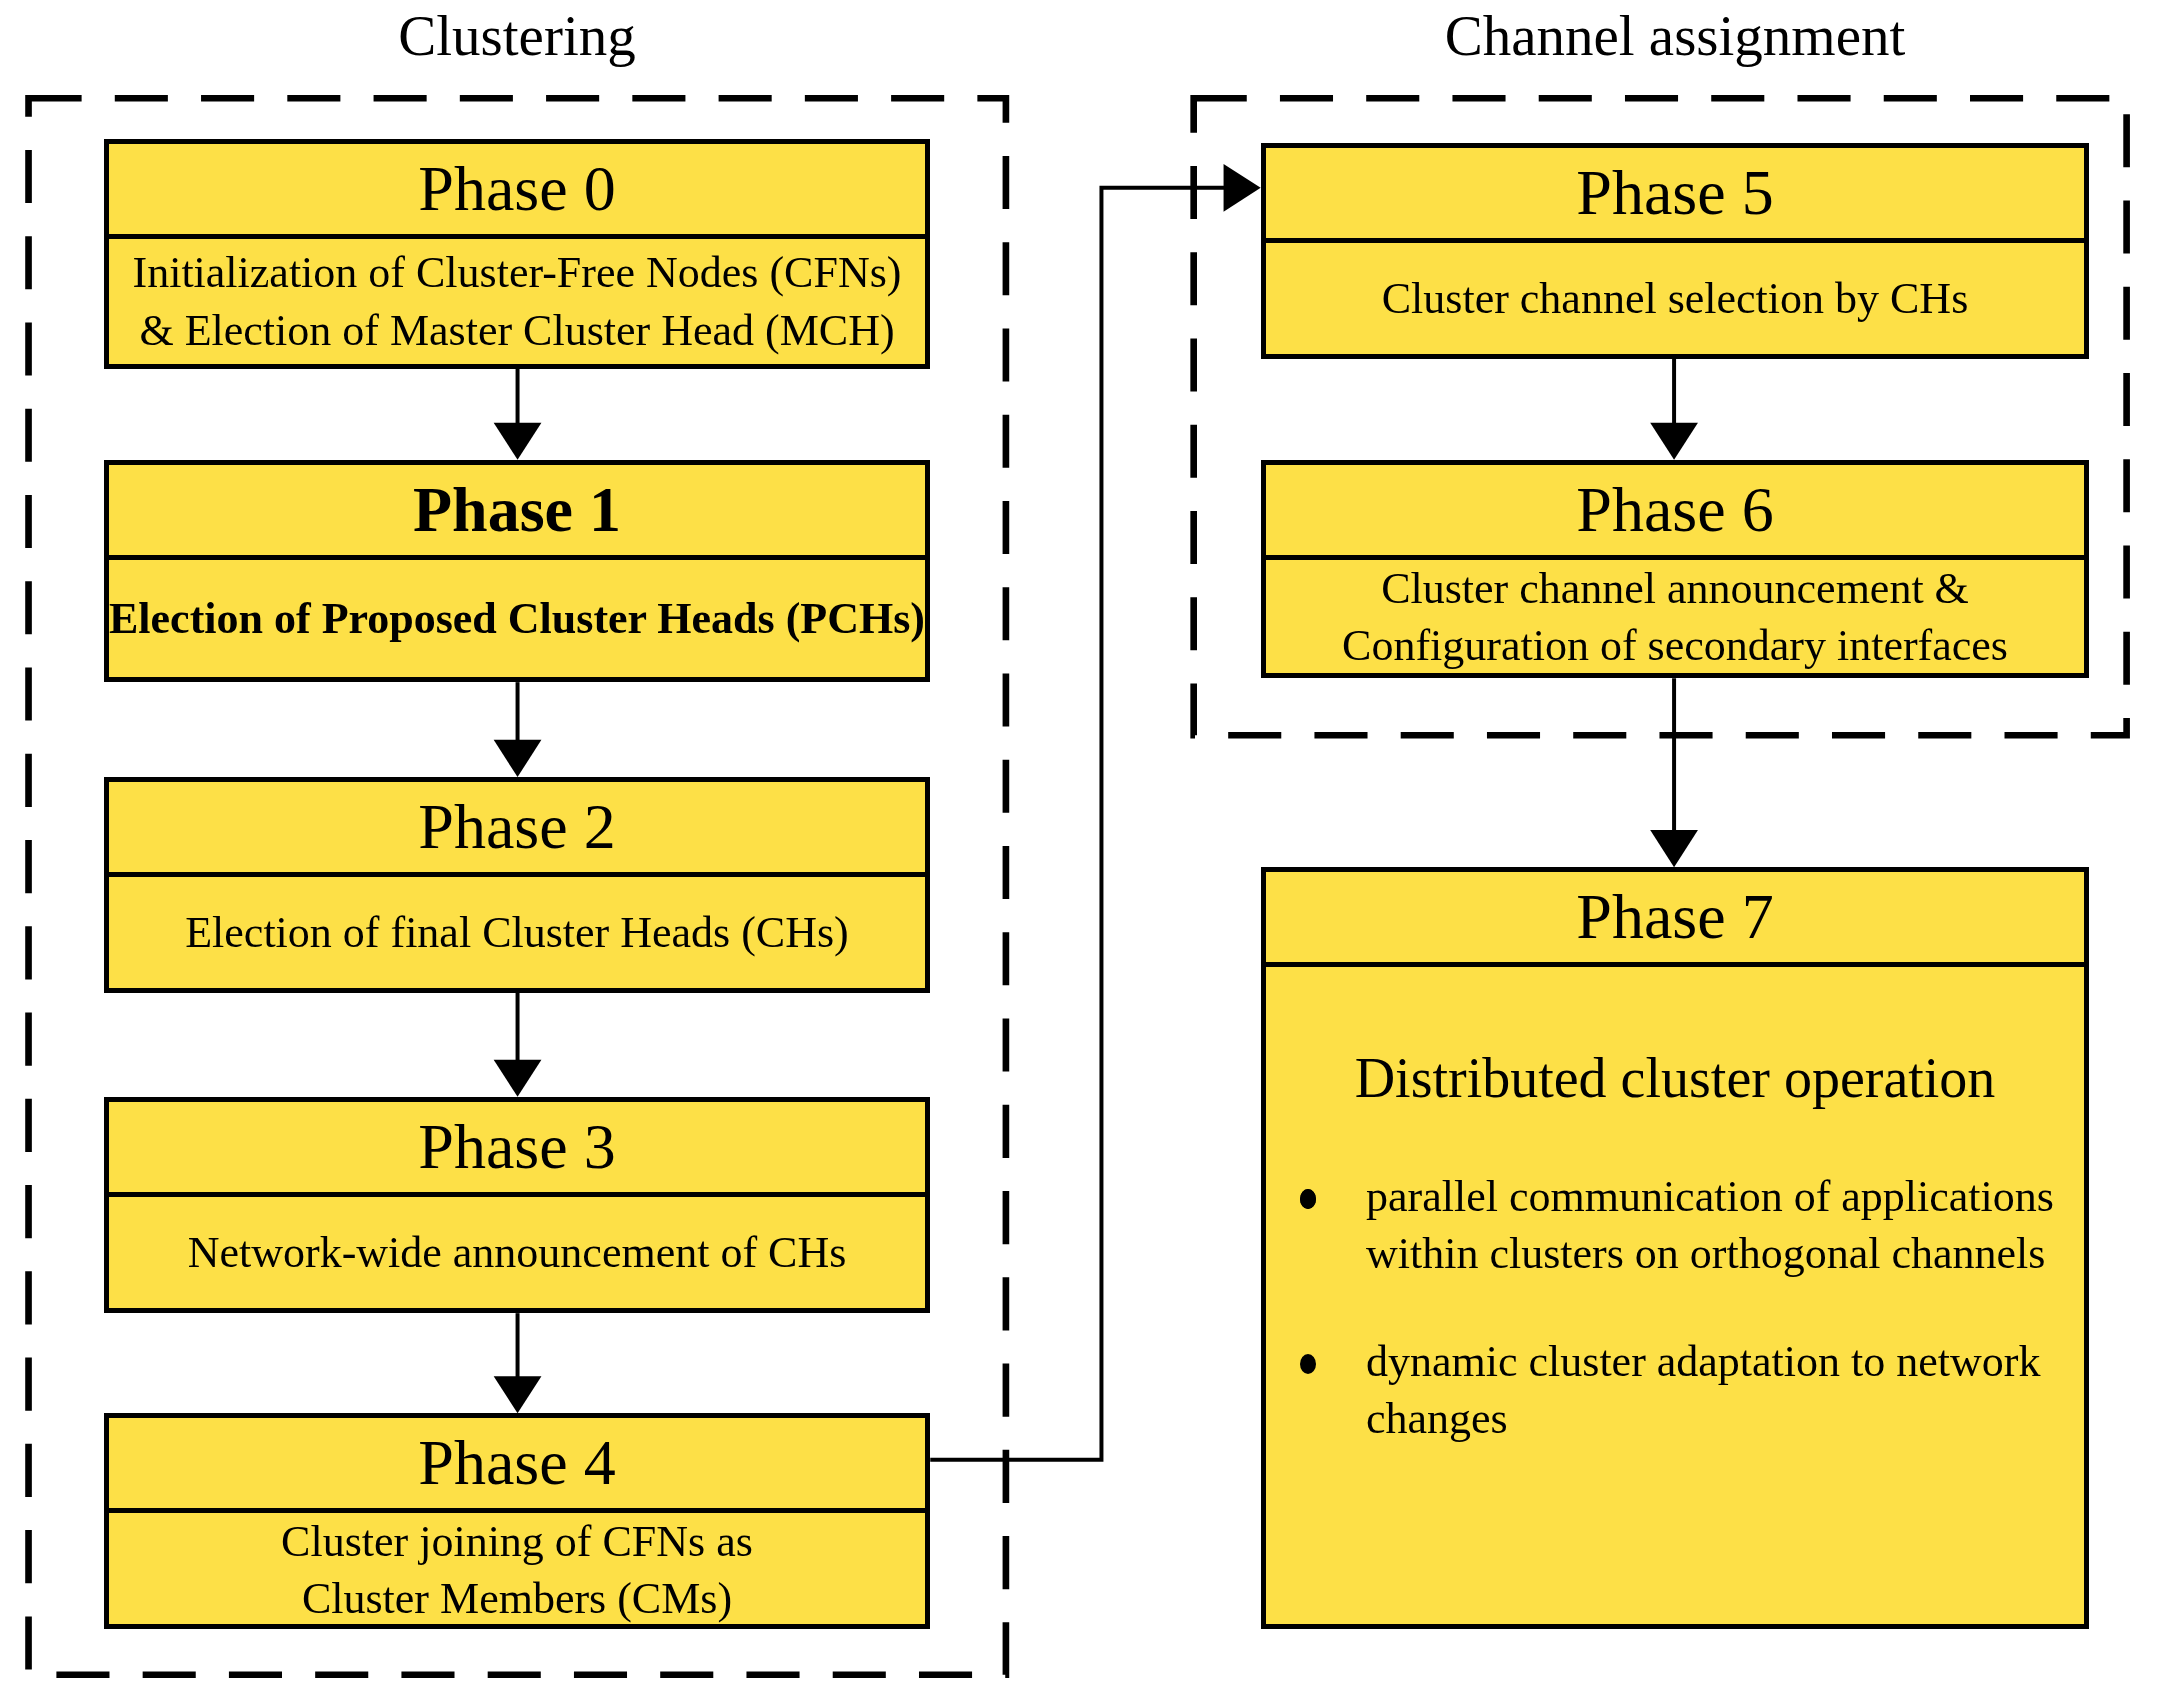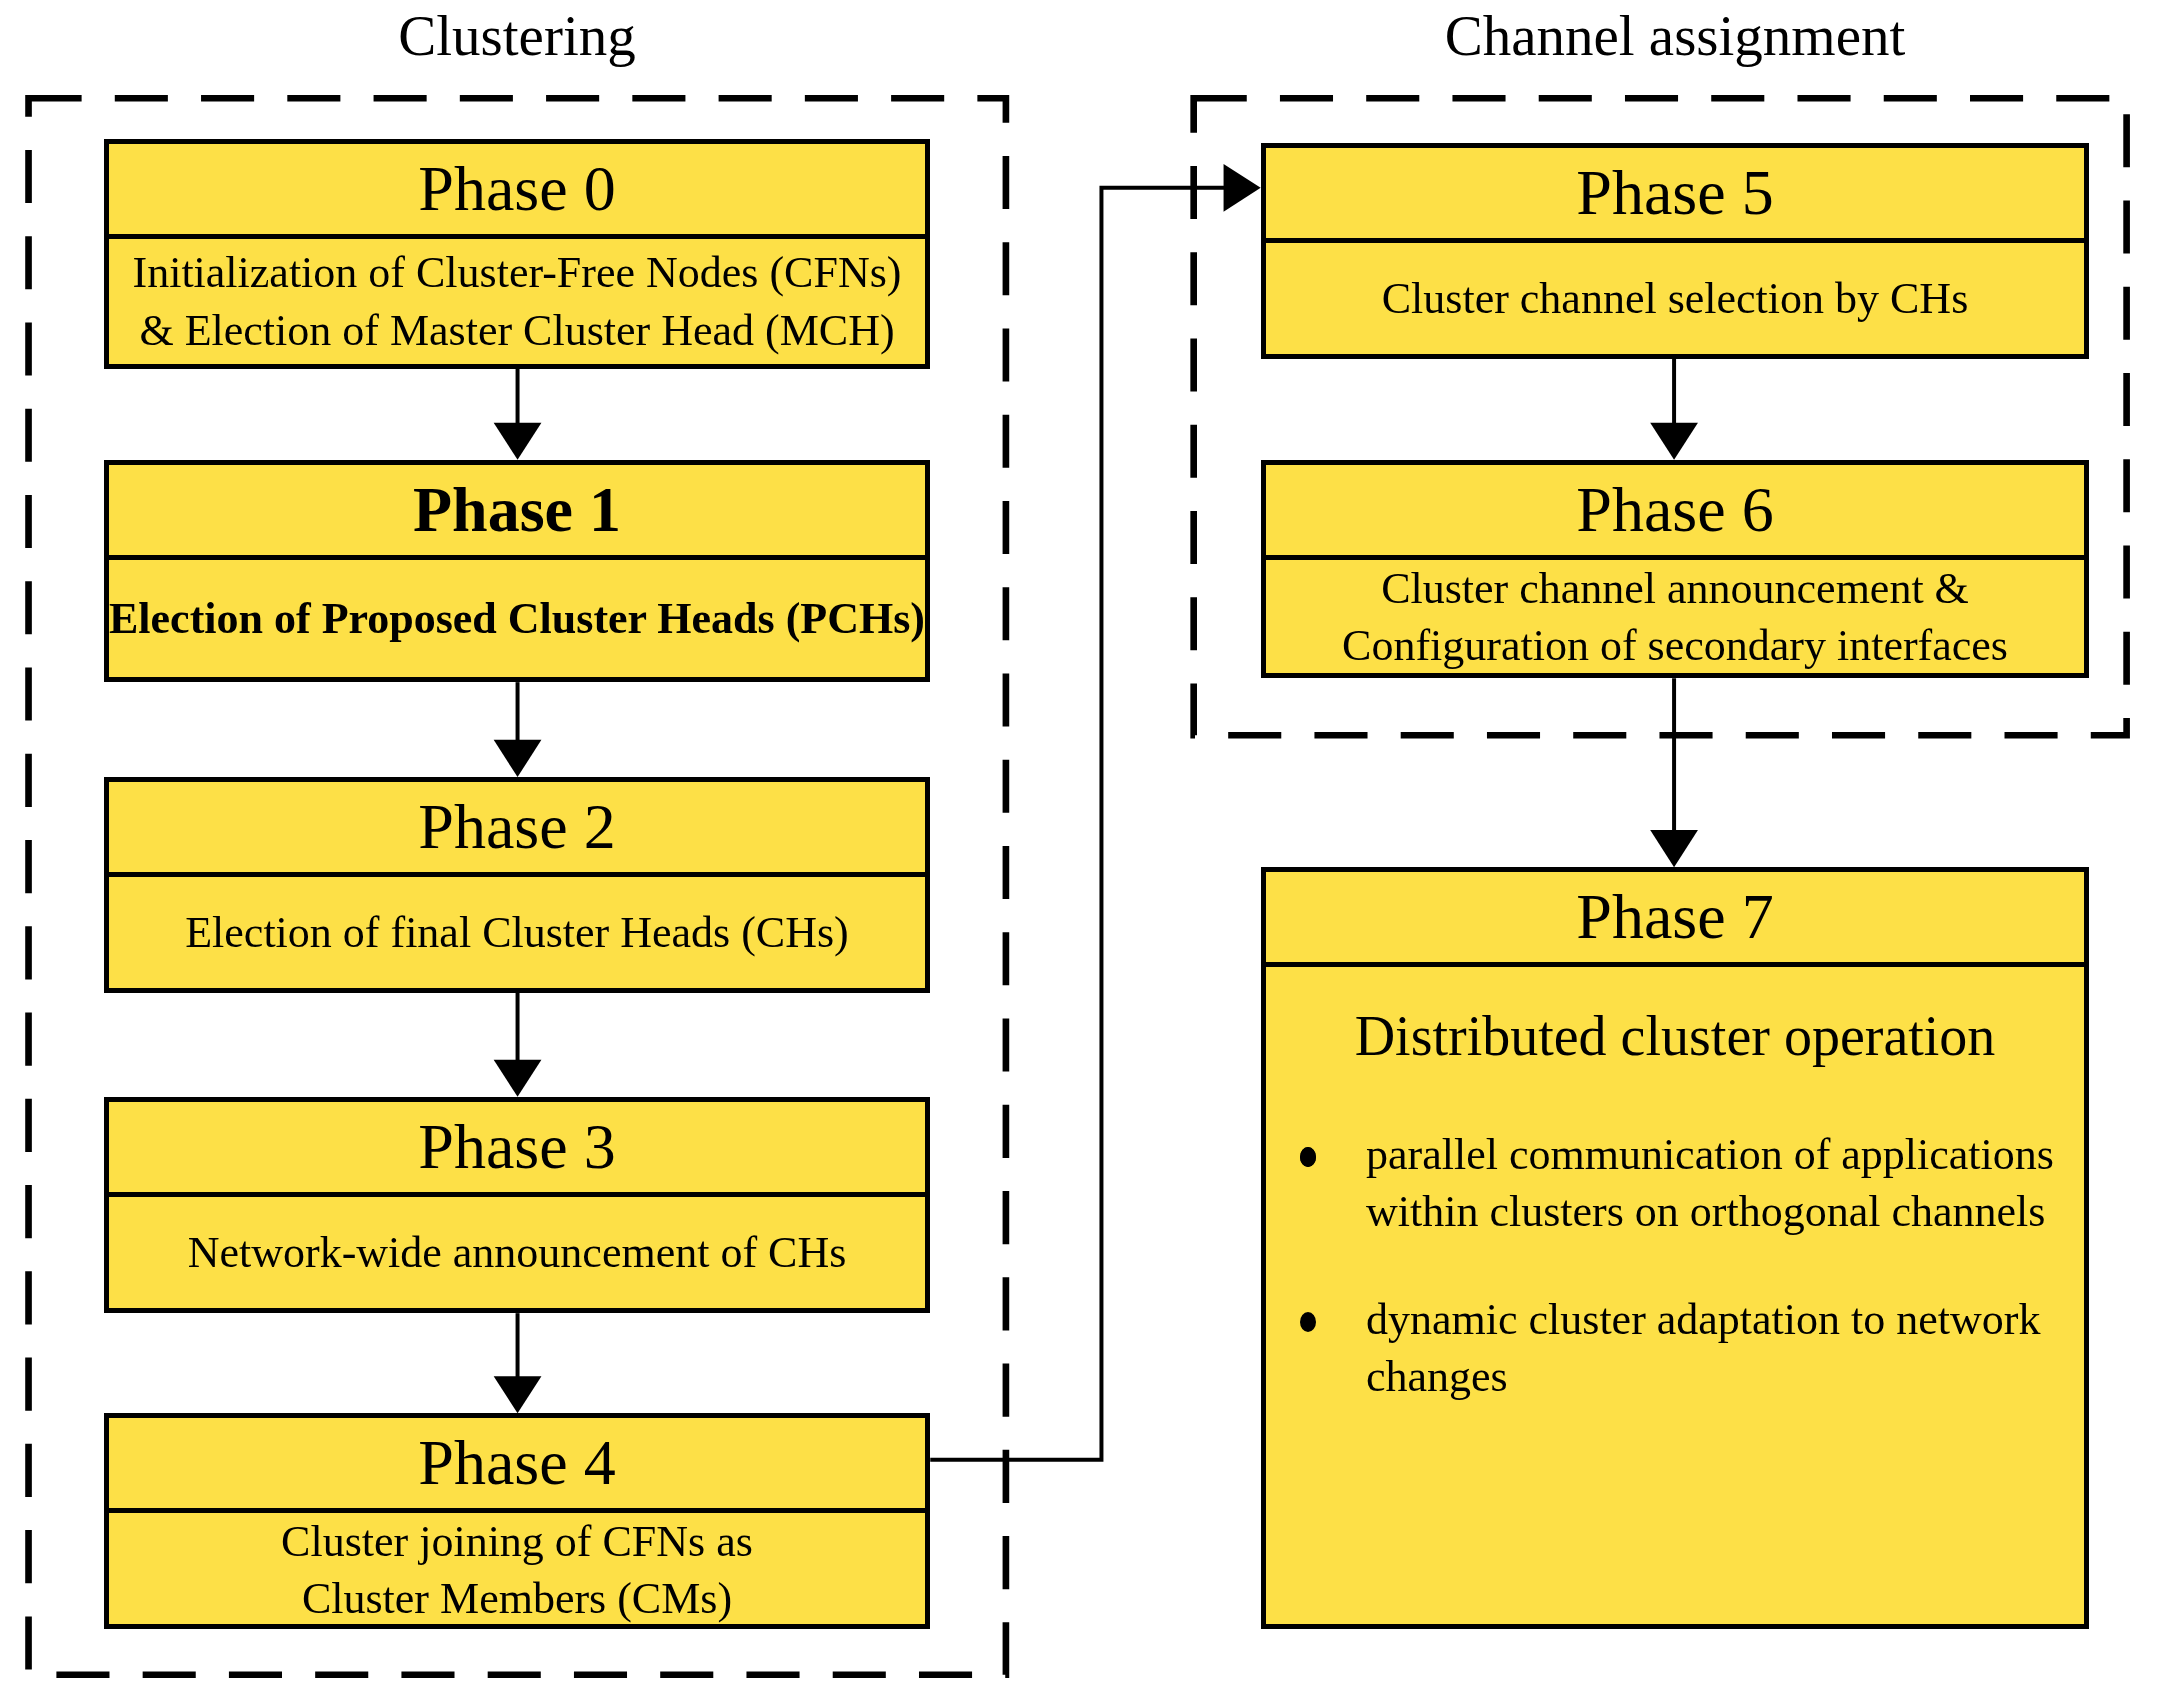--- a/index.html
+++ b/index.html
@@ -57,21 +57,21 @@
   #p0{left:104px;top:139px;width:826px;height:230px;}
   #p1{left:104px;top:460px;width:826px;height:222px;font-weight:bold;}
   #p2{left:104px;top:777px;width:826px;height:216px;}
   #p3{left:104px;top:1097px;width:826px;height:216px;}
   #p4{left:104px;top:1413px;width:826px;height:216px;}
   #p5{left:1261px;top:143px;width:828px;height:216px;}
   #p6{left:1261px;top:460px;width:828px;height:218px;}
   #p7{left:1261px;top:867px;width:828px;height:762px;}
   .p7-body{flex:1 1 auto;display:block;}
   .p7-heading{
-    margin-top:36px;
+    margin-top:78px;
     text-align:center;
     font-size:56px;
     line-height:1.2;
     white-space:nowrap;
   }
   .p7-list{
     list-style:none;
     margin:56px 0 0 0;
     padding:0 0 0 100px;
     font-size:44px;

